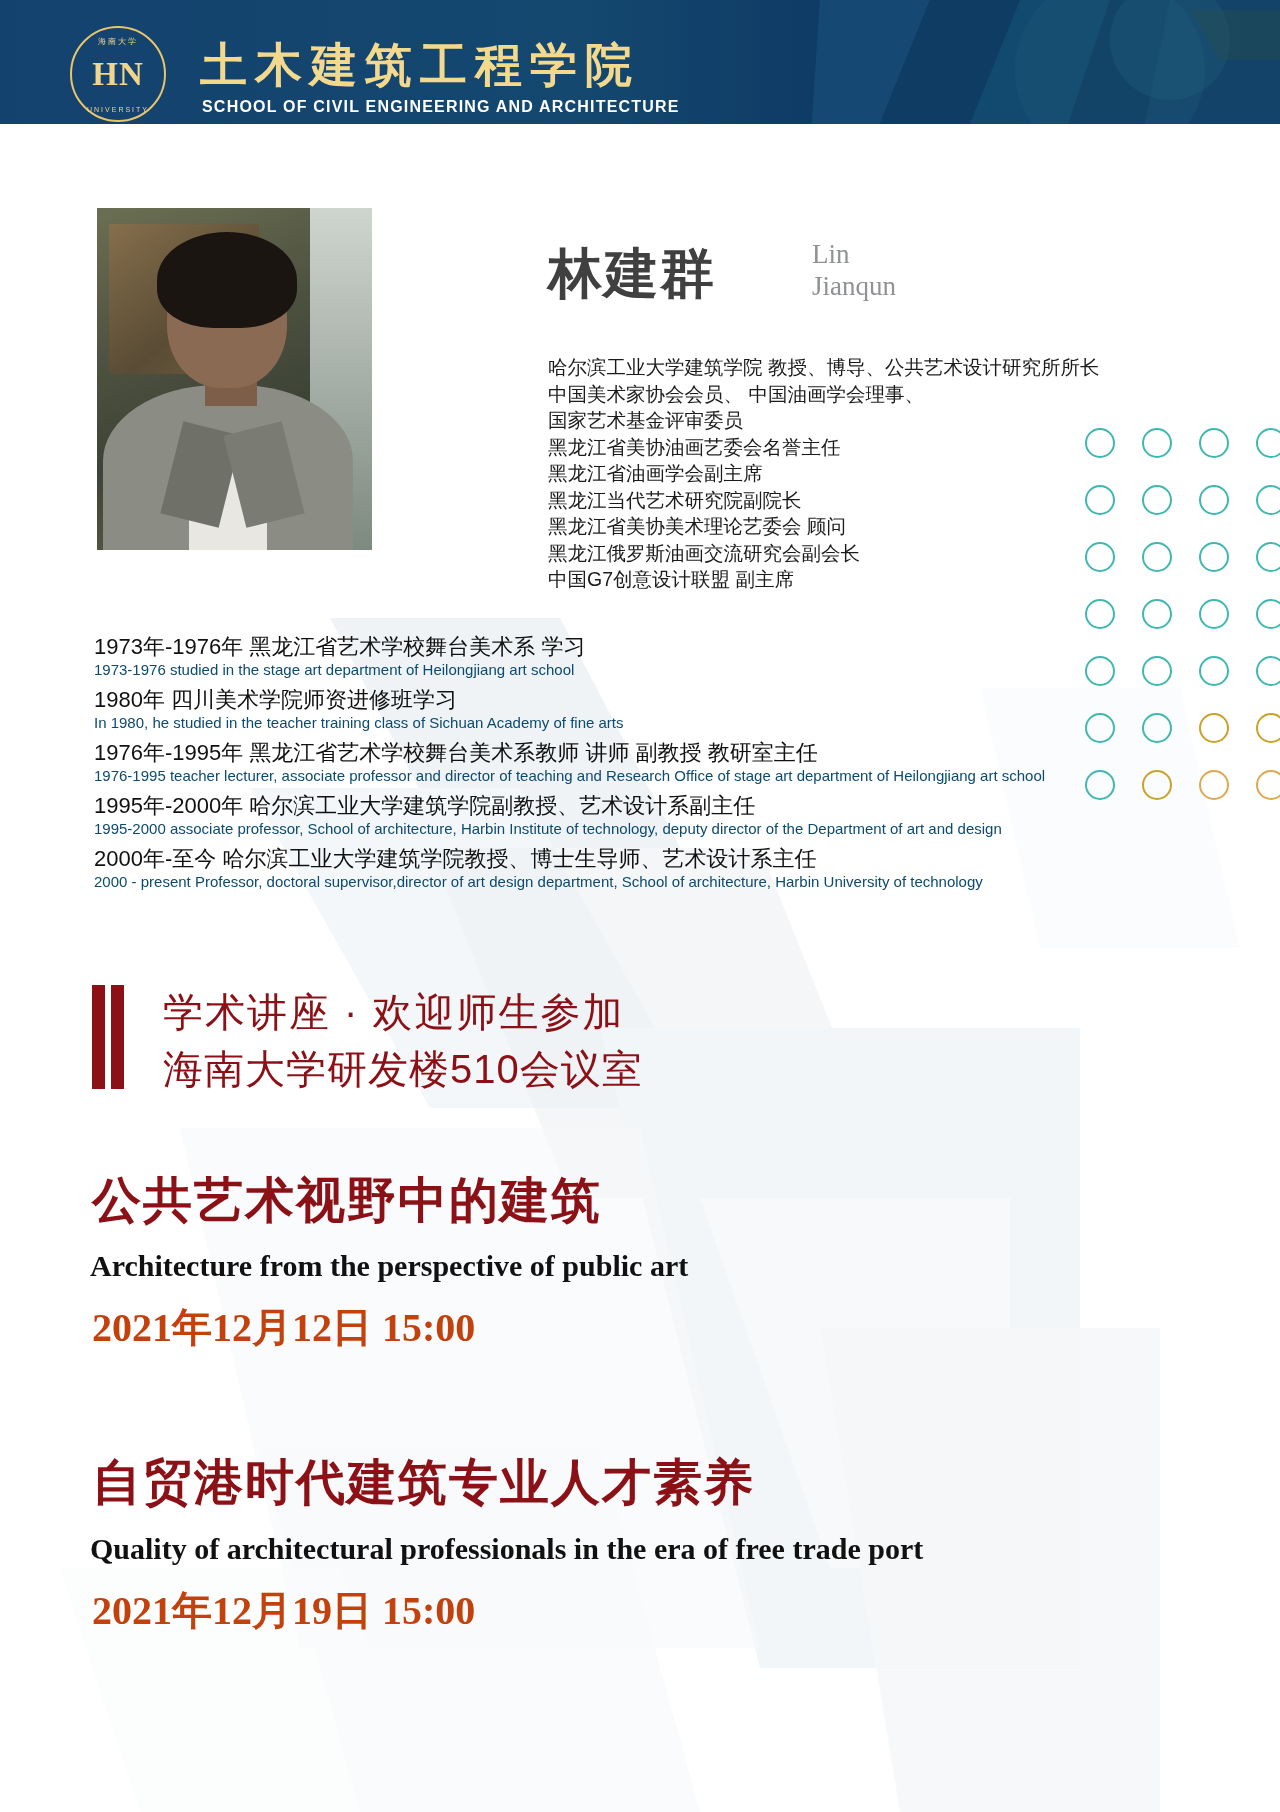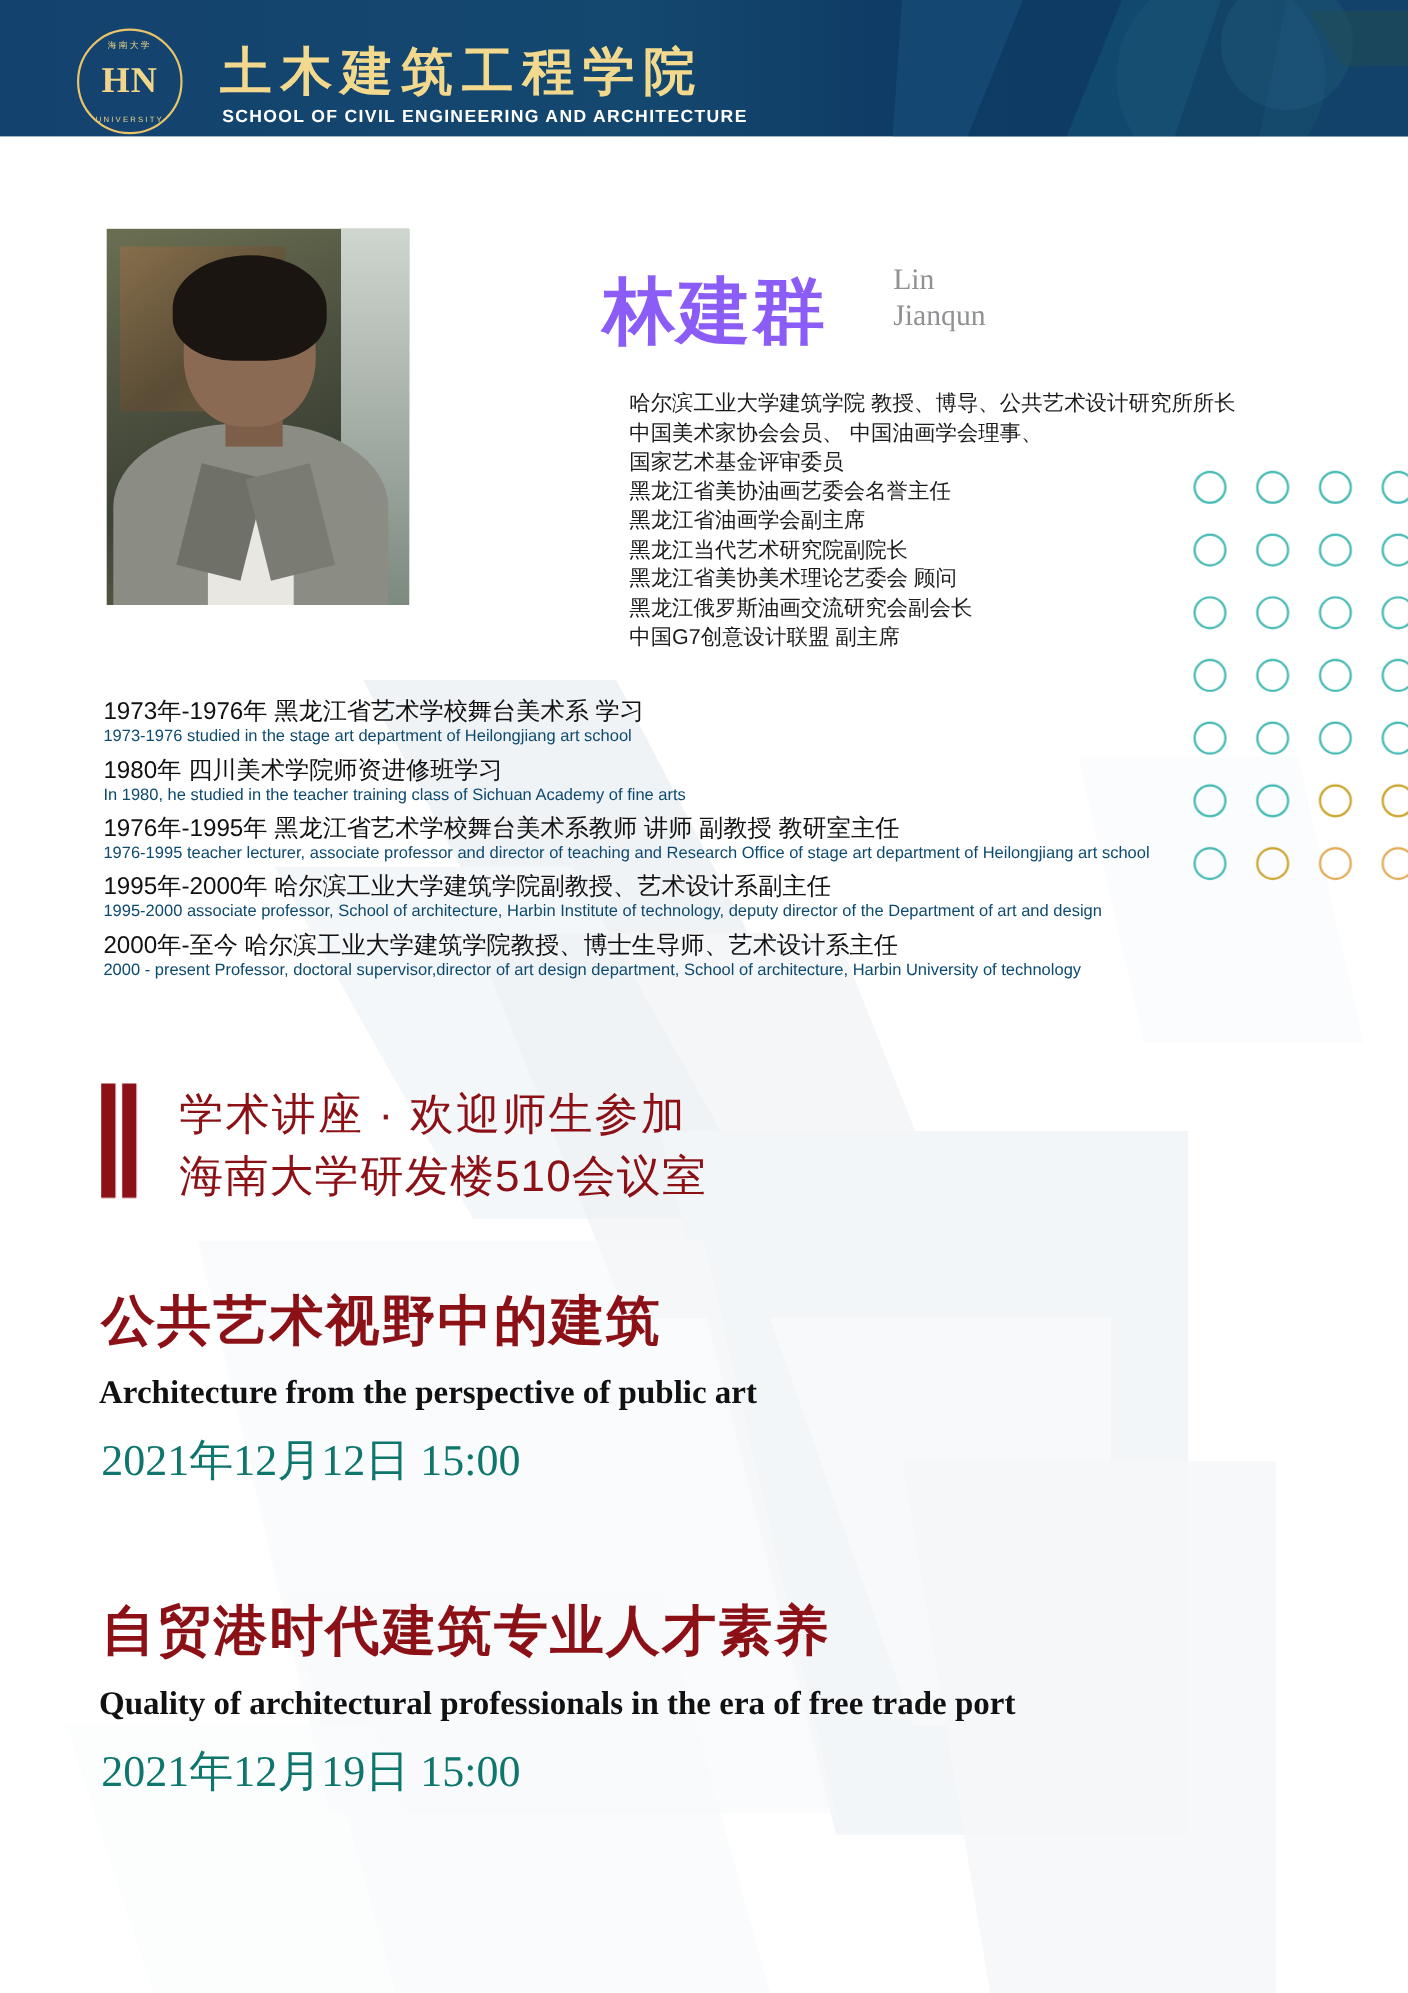--- a/index.html
+++ b/index.html
@@ -79,30 +79,30 @@
     position:absolute; right:78px; bottom:28px; width:60px; height:95px; background:#7a7c73;
     transform:rotate(-14deg);
   }
   .portrait .neck {
     position:absolute; left:108px; top:150px; width:52px; height:48px; background:#7d5f49;
   }
 
   
   .name-cn {
     position:absolute; left:548px; top:238px;
-    font-family:"Liberation Serif", serif; font-size:66px; font-weight:bold; color:#8b5cf6; letter-spacing:2px;
+    font-family:"Liberation Serif", serif; font-size:54px; font-weight:bold; color:#404040; letter-spacing:2px;
     white-space:nowrap;
   }
   .name-en {
     position:absolute; left:812px; top:238px; color:#8f9193;
     font-family:"Liberation Serif", serif; font-size:27px; line-height:32px; white-space:nowrap;
   }
 
   
-  .titles { position:absolute; left:572px; top:354px; width:640px; }
+  .titles { position:absolute; left:548px; top:354px; width:640px; }
   .titles div { font-size:19.5px; line-height:26.5px; color:#1b1b1b; white-space:nowrap; }
 
   
   .career { position:absolute; left:94px; top:632px; width:1010px; }
   .career .row { margin-bottom:6px; }
   .career .cn { font-size:22px; color:#111; line-height:29px; }
   .career .en { font-family:Liberation Sans, sans-serif; font-size:15px; color:#0c4a6e; line-height:18px; }
 
   
   .dots { position:absolute; left:1085px; top:428px; }
@@ -126,22 +126,22 @@
   
   .talk-cn {
     position:absolute; font-family:"Liberation Serif", serif; font-weight:bold;
     font-size:49px; color:#8c1117; letter-spacing:2px; white-space:nowrap;
   }
   .talk-en {
     position:absolute; font-family:"Liberation Serif", serif; font-weight:bold;
     font-size:30px; color:#111; white-space:nowrap;
   }
   .talk-dt {
-    position:absolute; font-family:"Liberation Serif", serif; font-weight:normal;
-    font-size:40px; color:#0f766e; white-space:nowrap;
+    position:absolute; font-family:"Liberation Serif", serif; font-weight:bold;
+    font-size:40px; color:#c2410c; white-space:nowrap;
   }
 </style>
 </head>
 <body>
 
 <div class="header">
   <svg class="header-deco" width="470" height="148" viewBox="0 0 470 148">
     <rect x="0" y="0" width="470" height="148" fill="none"></rect>
     <polygon points="10,0 120,0 60,148 0,148" fill="#1d5a86" opacity="0.8"></polygon>
     <polygon points="120,0 210,0 150,148 60,148" fill="#0e3d63" opacity="0.9"></polygon>

